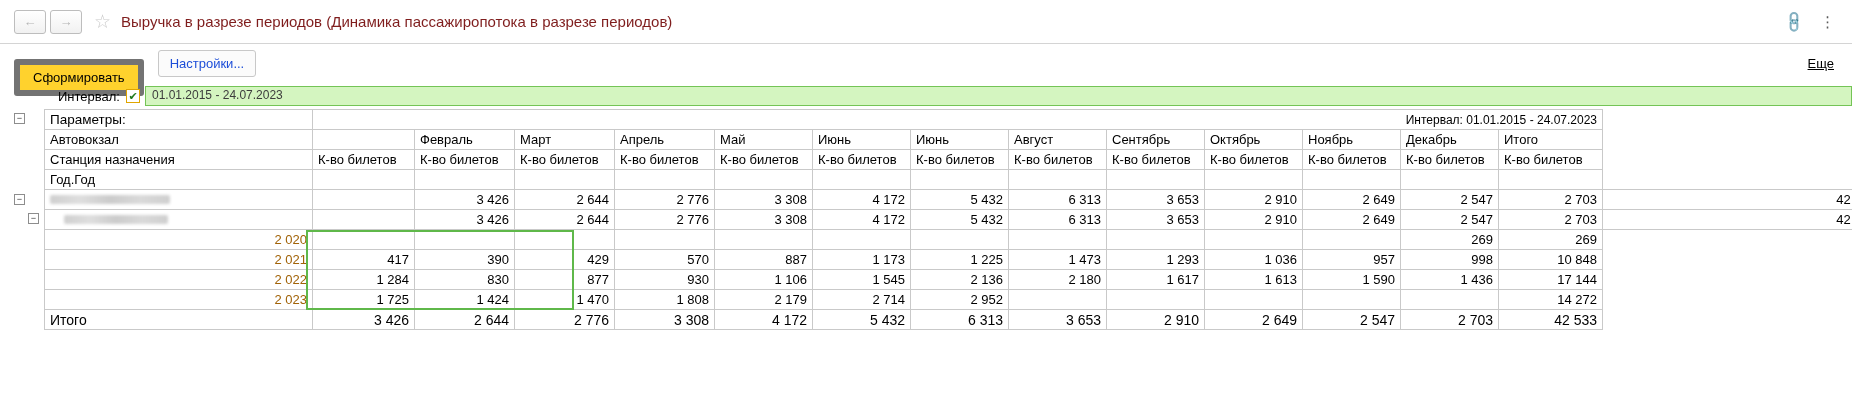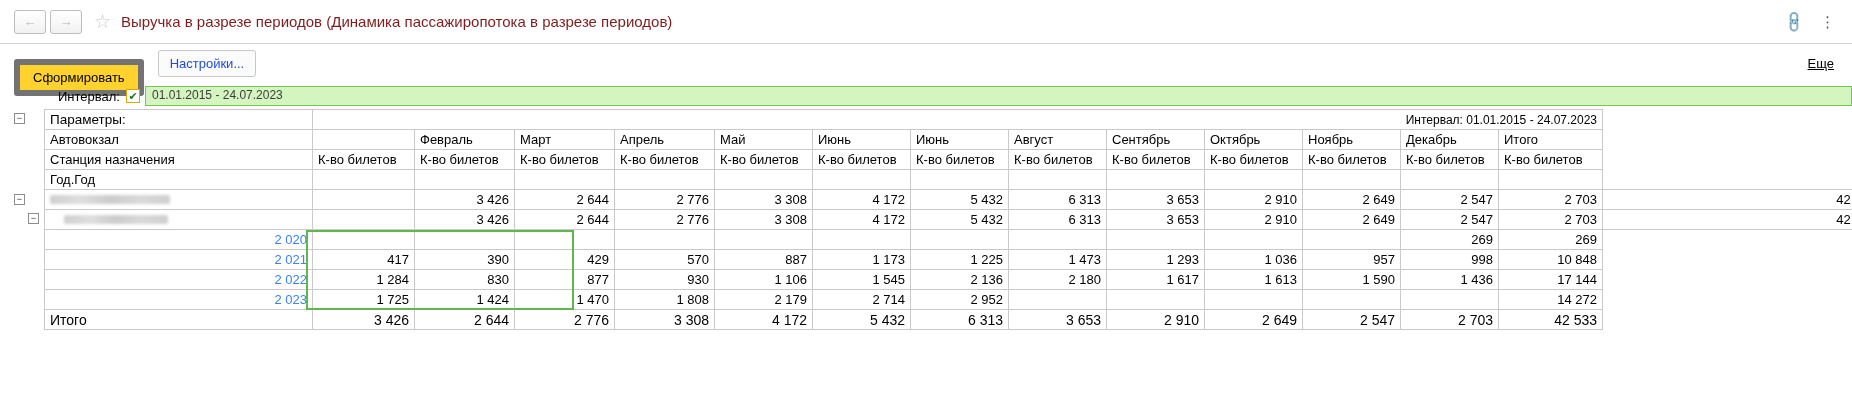--- a/index.html
+++ b/index.html
@@ -184,21 +184,21 @@
   .blurred {
     display: inline-block;
     height: 9px;
     border-radius: 2px;
     background: linear-gradient(90deg,#cfcfcf,#dedede,#cbcbcb,#d9d9d9,#cfcfcf);
     filter: blur(1.4px);
   }
   .year-cell {
     background: #d9f2cc;
     text-align: right;
-    color: #3b82f6;
+    color: #a16207;
   }
   .year-box {
     position: absolute;
     border: 2px solid #5fb84a;
     box-sizing: border-box;
     pointer-events: none;
   }
   .totals-row td { font-size: 13.5px; }
   .big-row td { font-size: 14px; }
 </style>

